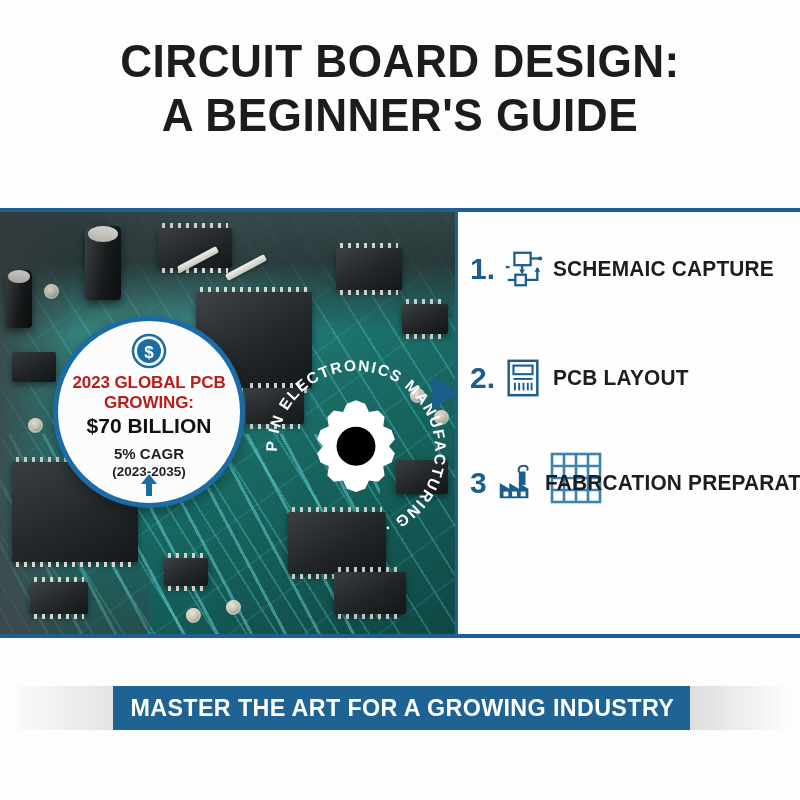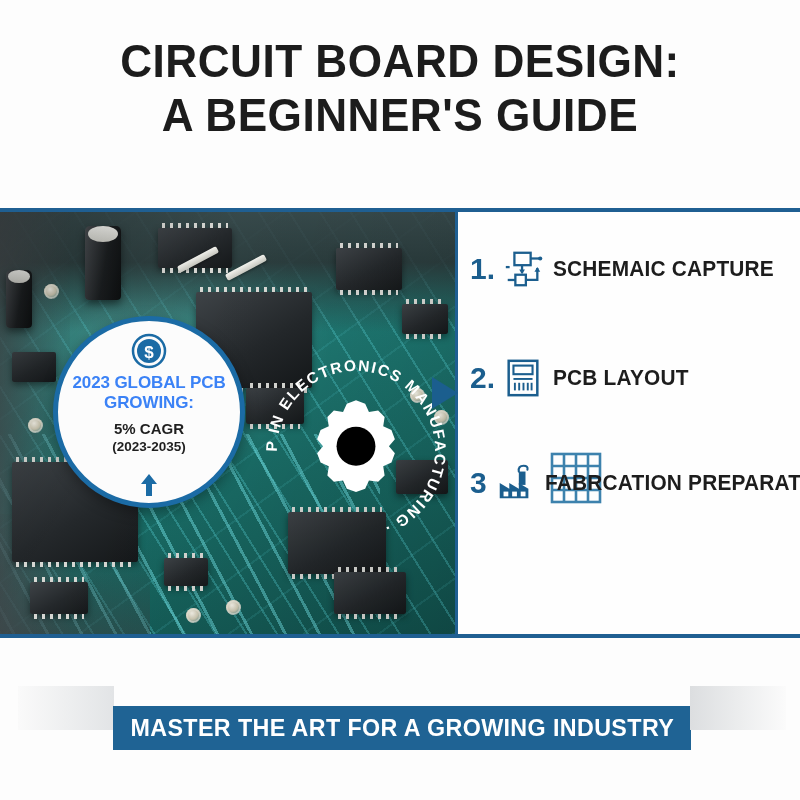--- a/index.html
+++ b/index.html
@@ -221,21 +221,21 @@
     padding-top: 12px;
     box-sizing: border-box;
   }
   .coin {
     width: 36px; height: 36px;
     margin-bottom: 4px;
   }
   .stat-main {
     font-size: 17px;
     font-weight: bold;
-    color: #3b82f6;
+    color: #b91c1c;
     text-align: center;
     line-height: 20px;
     letter-spacing: -0.1px;
   }
   .stat-value {
     font-size: 21px;
     font-weight: bold;
     color: #111111;
     text-align: center;
     line-height: 24px;
@@ -305,21 +305,20 @@
   .banner {
     position: absolute;
     left: 113px;
     top: 686px;
     width: 578px;
     height: 44px;
     background: #1f6394;
     display: flex;
     align-items: center;
     justify-content: center;
-    margin-top: 20px;
   }
   .banner-text {
     color: #ffffff;
     font-size: 24px;
     font-weight: bold;
     letter-spacing: 0.4px;
     transform: scaleX(0.97);
     white-space: nowrap;
   }
 </style>
@@ -370,20 +369,21 @@
   </div>
 
   <div class="stat-circle">
     <svg class="coin" viewBox="0 0 36 36">
       <circle cx="18" cy="18" r="16" fill="none" stroke="#1b6ba5" stroke-width="2.5"></circle>
       <circle cx="18" cy="18" r="12" fill="#1b6ba5"></circle>
       <text x="18" y="24.5" text-anchor="middle" font-family="Liberation Sans, sans-serif" font-size="17" font-weight="bold" fill="#ffffff">$</text>
     </svg>
     <div class="stat-main">2023 GLOBAL PCB</div>
     <div class="stat-main">GROWING:</div>
+    <div class="stat-value">$70 BILLION</div>
     <div class="stat-sub">
       <span>5% CAGR</span>
       <small>(2023-2035)</small>
     </div>
     <svg class="stat-arrow" viewBox="0 0 20 24">
       <path d="M10 1 L18 11 L13 11 L13 23 L7 23 L7 11 L2 11 Z" fill="#1b6ba5"></path>
     </svg>
   </div>
 
   <div class="gear-wrap">

